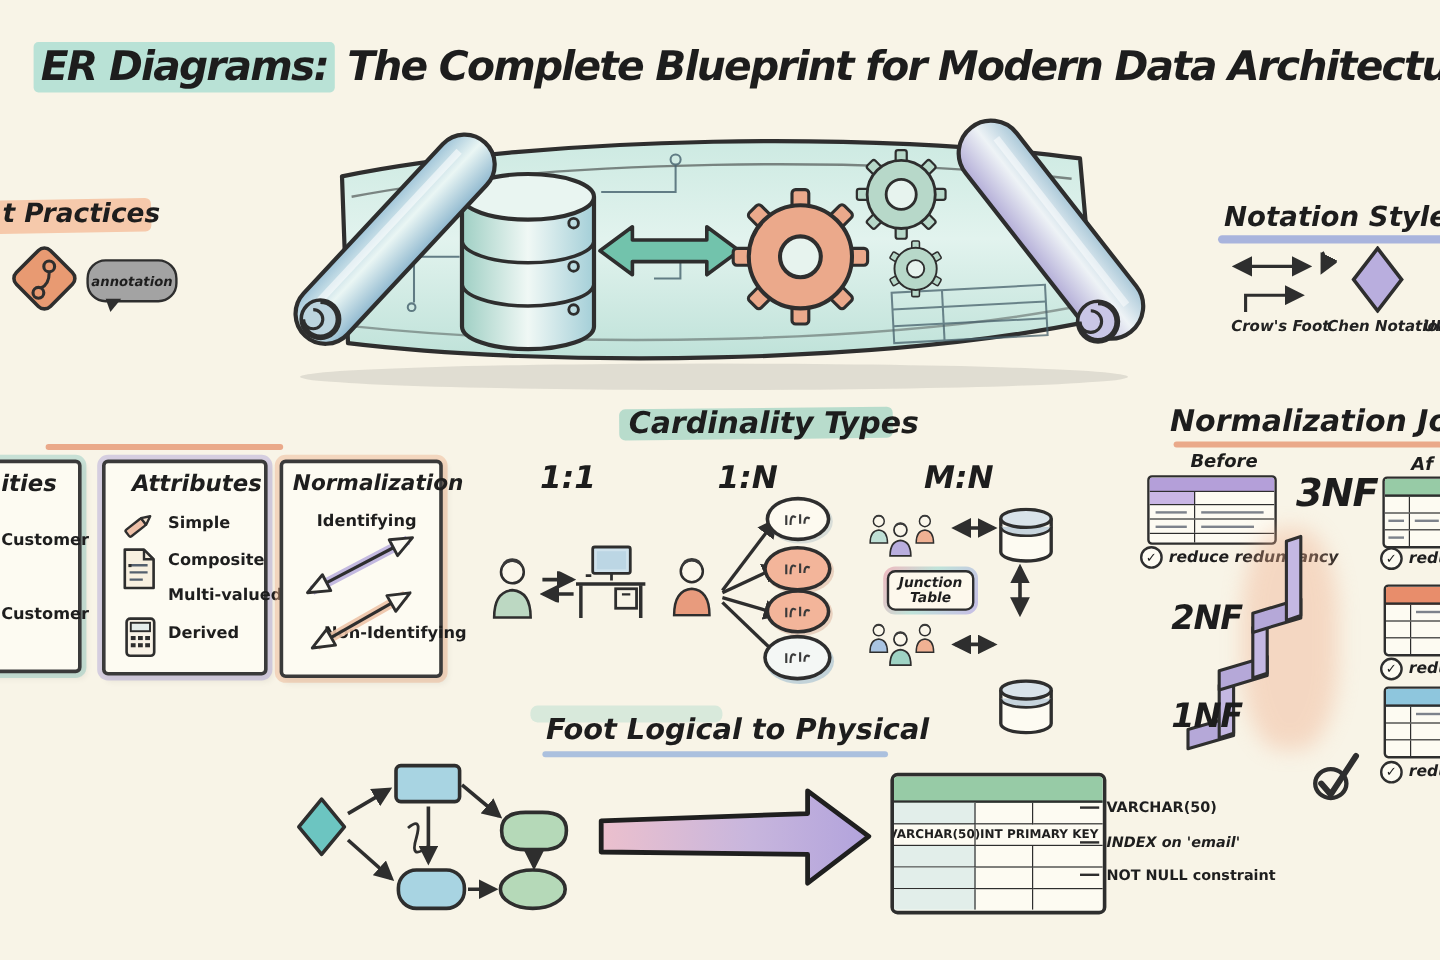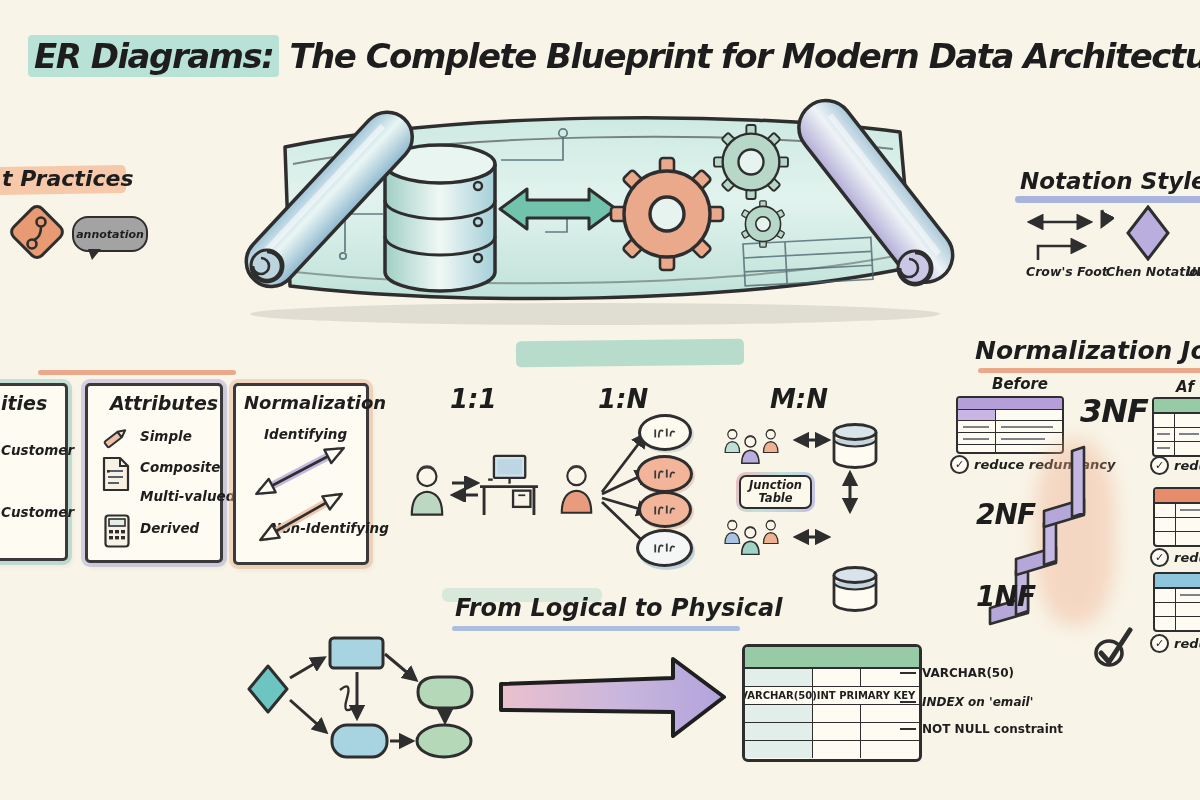--- a/index.html
+++ b/index.html
@@ -10,21 +10,21 @@
   .lbl{font-family:"DejaVu Sans",sans-serif;font-weight:bold;color:#222;white-space:nowrap;}
   .it{font-style:italic;}
   .title{font-size:34px;letter-spacing:-1.5px;}
   .hl{padding:1px 6px;border-radius:4px;}
   .underline{height:5px;border-radius:3px;opacity:.85;}
   .card{background:#fdfbf2;border:3px solid #3a3a3a;border-radius:5px;}
   .card.teal{box-shadow:0 0 0 4px rgba(140,200,190,.45),3px 4px 6px rgba(0,0,0,.08);}
   .card.purple{box-shadow:0 0 0 4px rgba(170,160,215,.45),3px 4px 6px rgba(0,0,0,.08);}
   .card.peach{box-shadow:0 0 0 4px rgba(238,178,140,.45),3px 4px 6px rgba(0,0,0,.08);}
   .cardtitle{font-size:19px;font-weight:bold;font-style:italic;}
-  .item{font-size:13.5px;font-weight:bold;font-style:italic;white-space:nowrap;}
+  .item{font-size:13.5px;font-weight:bold;white-space:nowrap;}
   .chk{display:inline-flex;width:15px;height:15px;border:2.2px solid #2e2e2e;border-radius:50%;
        align-items:center;justify-content:center;font-size:11px;font-weight:bold;flex:0 0 auto;background:#fdfbf2;}
   .chkrow{display:flex;align-items:center;gap:5px;}
   .chktext{font-size:13px;font-weight:bold;font-style:italic;white-space:nowrap;}
   .nf{font-size:28px;font-weight:bold;font-style:italic;letter-spacing:-1px;}
   .card-lbl{font-size:26px;font-weight:bold;font-style:italic;}
   .oval{border:3px solid #2e2e2e;border-radius:50%;display:flex;align-items:center;justify-content:center;}
   .mtable{border:2.5px solid #2e2e2e;border-radius:4px;background:#fdfbf2;overflow:hidden;width:62px;}
   .mtable .mhead{height:13px;border-bottom:2px solid #2e2e2e;}
   .mrow{height:13px;border-bottom:1.6px solid #2e2e2e;position:relative;}
@@ -276,20 +276,21 @@
       <g transform="translate(100,75) rotate(-29.6)">
           <polygon points="2,0 -16,7.5 -16,-7.5" fill="#fdfbf2" stroke="#2e2e2e" stroke-width="2.4" stroke-linejoin="round"></polygon>
         </g>
       <g transform="translate(22,119) rotate(150.4)">
           <polygon points="2,0 -16,7.5 -16,-7.5" fill="#fdfbf2" stroke="#2e2e2e" stroke-width="2.4" stroke-linejoin="round"></polygon>
         </g>
     </svg>
   </div>
 
   <div class="abs" style="left:516px;top:340px;width:228px;height:26px;background:#a7d6c6;opacity:.8;border-radius:5px;transform:rotate(-0.6deg);"></div>
+  <div class="abs hand" style="left:524px;top:338px;font-size:25px;">Cardinality Types</div>
 
   <div class="abs hand card-lbl" style="left:450px;top:384px;">1:1</div>
   <div class="abs hand card-lbl" style="left:598px;top:384px;">1:N</div>
   <div class="abs hand card-lbl" style="left:770px;top:384px;">M:N</div>
 
   <svg class="abs" style="left:408px;top:460px;" width="38" height="56" viewBox="0 0 60 88">
     <circle cx="30" cy="26" r="15" fill="#faf6ea" stroke="#2e2e2e" stroke-width="3.4"></circle>
     <path d="M15,22 Q17,8 30,8 Q43,8 45,22 Q38,13 30,13 Q22,13 15,22 Z" fill="#3a3a3a"></path>
     <path d="M6,86 Q6,52 30,50 Q54,52 54,86 Z" fill="#bcd8c2" stroke="#2e2e2e" stroke-width="3.4"></path>
   </svg>
@@ -548,21 +549,21 @@
     <span class="chk">✓</span>
     <span class="chktext">reduce</span>
   </div>
 
   <svg class="abs" style="left:1092px;top:624px;" width="44" height="44" viewBox="0 0 44 44">
     <ellipse cx="17" cy="29" rx="13" ry="12" fill="none" stroke="#2e2e2e" stroke-width="3.6"></ellipse>
     <path d="M9,29 L17,38 L38,6" fill="none" stroke="#2e2e2e" stroke-width="5" stroke-linecap="round" stroke-linejoin="round"></path>
   </svg>
 
   <div class="abs" style="left:442px;top:588px;width:160px;height:14px;background:#cfe6d8;opacity:.8;border-radius:6px;"></div>
-  <div class="abs hand" style="left:455px;top:594px;font-size:24px;">From Logical to Physical</div>
+  <div class="abs hand" style="left:455px;top:594px;font-size:24px;">Foot Logical to Physical</div>
   <div class="abs underline" style="left:452px;top:626px;width:288px;background:#9db6dc;"></div>
 
   <svg class="abs" style="left:240px;top:630px;" width="252" height="142" viewBox="0 0 252 142">
     <defs>
       <marker id="m-fc" viewBox="0 0 10 10" refX="8" refY="5" markerWidth="5.5" markerHeight="5.5" orient="auto">
         <path d="M0,0 L10,5 L0,10 Z" fill="#2e2e2e"></path>
       </marker>
     </defs>
     <polygon points="28,36 47,59 28,82 9,59" fill="#6cc5c1" stroke="#2e2e2e" stroke-width="3" stroke-linejoin="round"></polygon>
     <rect x="90" y="8" width="53" height="30" rx="4" fill="#a8d4e2" stroke="#2e2e2e" stroke-width="3"></rect>

